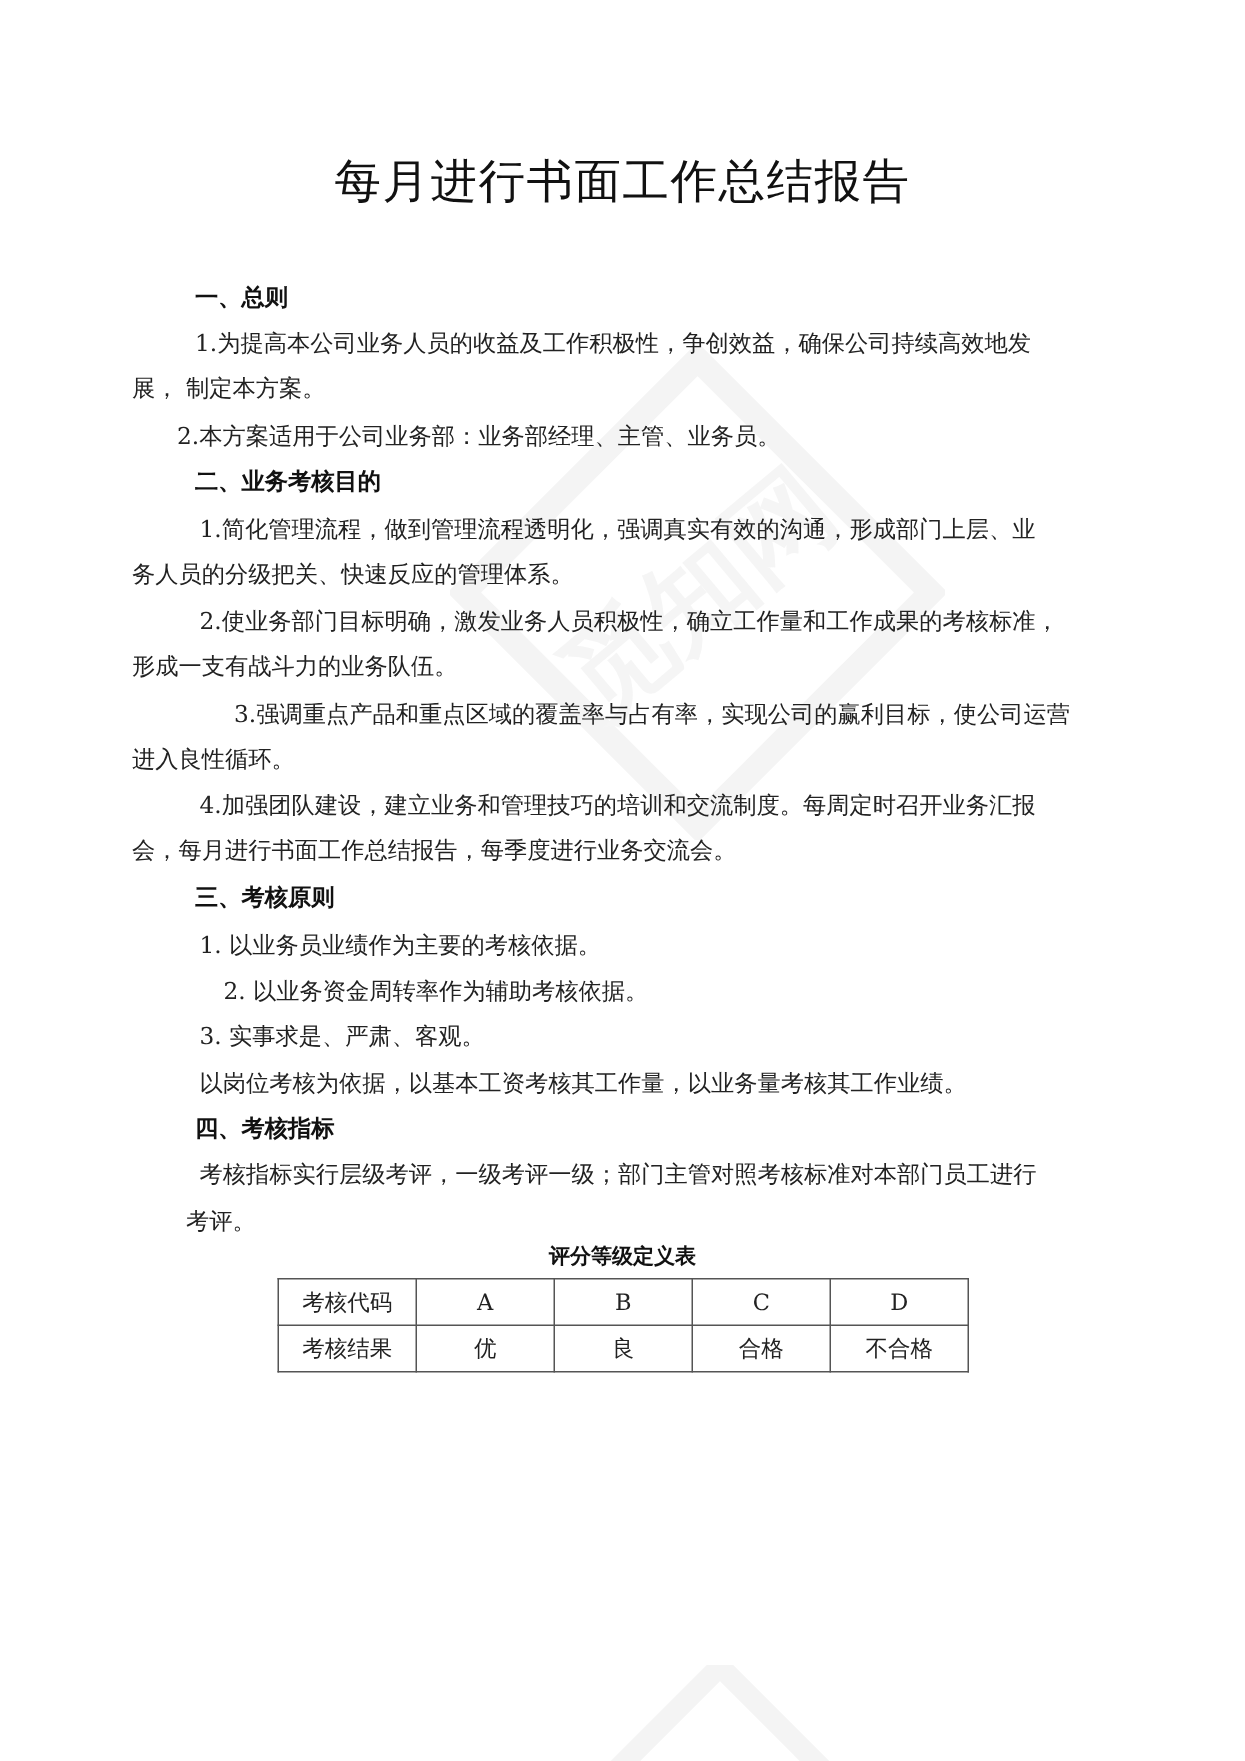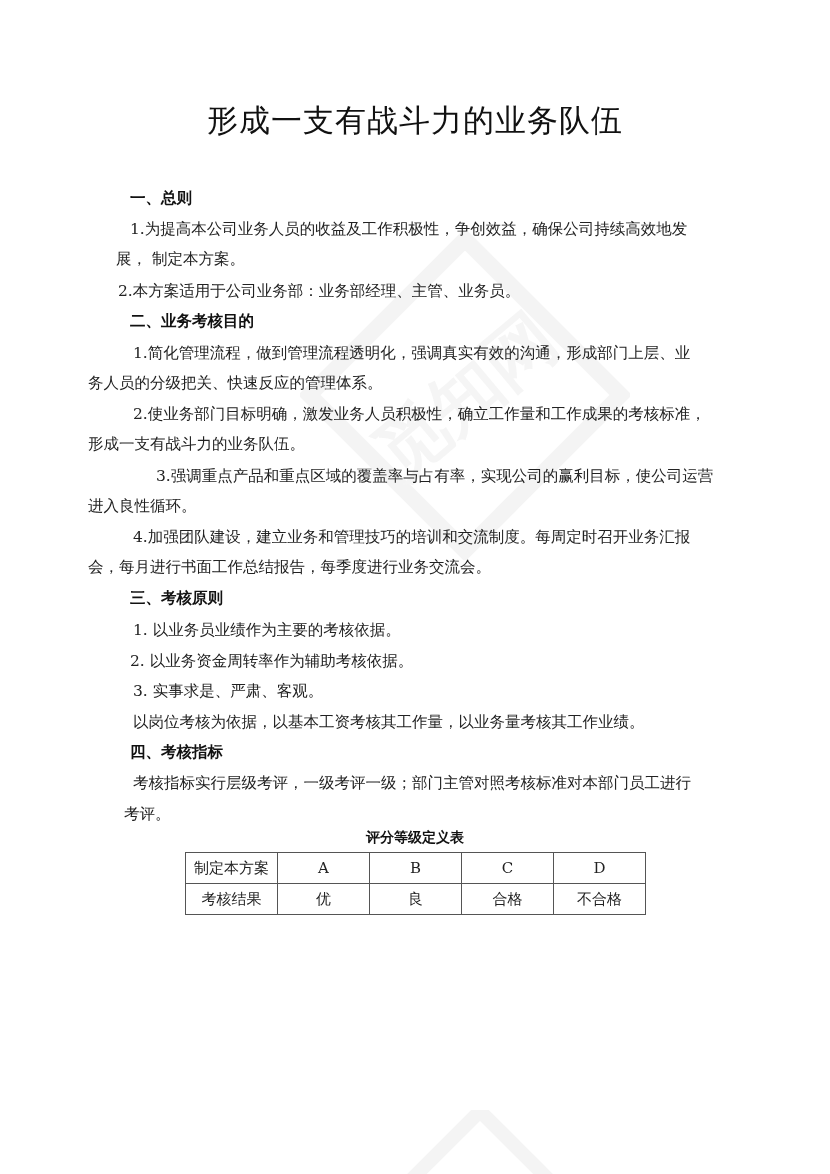--- a/index.html
+++ b/index.html
@@ -48,52 +48,52 @@
   <g fill="#ededed" transform="rotate(-40 165 165)">
     <text x="165" y="190" font-size="70" text-anchor="middle" font-family="DejaVu Sans, sans-serif" font-weight="bold">觅知网</text>
   </g>
 </svg>
 <svg class="watermark2" viewBox="0 0 200 200">
   <g fill="none" stroke="#ececec" stroke-width="14" transform="rotate(45 100 100)">
     <rect x="30" y="30" width="140" height="140"></rect>
   </g>
 </svg>
 
-<div class="title">形成一支有战斗力的业务队伍</div>
+<div class="title">每月进行书面工作总结报告</div>
 
 <div class="line h" style="left:130px; top:188px;">一、总则</div>
 <div class="line" style="left:130px; top:219px;">1.为提高本公司业务人员的收益及工作积极性，争创效益，确保公司持续高效地发</div>
-<div class="line" style="left:88px; top:249px;margin-left:28px;">展，  制定本方案。</div>
+<div class="line" style="left:88px; top:249px;">展，  制定本方案。</div>
 <div class="line" style="left:118px; top:281px;">2.本方案适用于公司业务部：业务部经理、主管、业务员。</div>
 
 <div class="line h" style="left:130px; top:311px;">二、业务考核目的</div>
 <div class="line" style="left:133px; top:343px;">1.简化管理流程，做到管理流程透明化，强调真实有效的沟通，形成部门上层、业</div>
 <div class="line" style="left:88px; top:373px;">务人员的分级把关、快速反应的管理体系。</div>
 <div class="line" style="left:133px; top:404px;">2.使业务部门目标明确，激发业务人员积极性，确立工作量和工作成果的考核标准，</div>
 <div class="line" style="left:88px; top:434px;">形成一支有战斗力的业务队伍。</div>
 <div class="line" style="left:133px; top:466px;margin-left:23px;">3.强调重点产品和重点区域的覆盖率与占有率，实现公司的赢利目标，使公司运营</div>
 <div class="line" style="left:88px; top:496px;">进入良性循环。</div>
 <div class="line" style="left:133px; top:527px;">4.加强团队建设，建立业务和管理技巧的培训和交流制度。每周定时召开业务汇报</div>
 <div class="line" style="left:88px; top:557px;">会，每月进行书面工作总结报告，每季度进行业务交流会。</div>
 
 <div class="line h" style="left:130px; top:588px;">三、考核原则</div>
 <div class="line" style="left:133px; top:620px;">1.  以业务员业绩作为主要的考核依据。</div>
-<div class="line" style="left:130px; top:651px;">2.  以业务资金周转率作为辅助考核依据。</div>
+<div class="line" style="left:149px; top:651px;">2.  以业务资金周转率作为辅助考核依据。</div>
 <div class="line" style="left:133px; top:681px;">3.  实事求是、严肃、客观。</div>
 <div class="line" style="left:133px; top:712px;">以岗位考核为依据，以基本工资考核其工作量，以业务量考核其工作业绩。</div>
 
 <div class="line h" style="left:130px; top:742px;">四、考核指标</div>
 <div class="line" style="left:133px; top:773px;">考核指标实行层级考评，一级考评一级；部门主管对照考核标准对本部门员工进行</div>
 <div class="line" style="left:88px; top:804px;margin-left:36px;">考评。</div>
 
 <div class="caption">评分等级定义表</div>
 <table class="grade">
   <tbody>
   <tr>
-    <td>制定本方案</td>
+    <td>考核代码</td>
     <td>A</td>
     <td>B</td>
     <td>C</td>
     <td>D</td>
   </tr>
   <tr>
     <td>考核结果</td>
     <td>优</td>
     <td>良</td>
     <td>合格</td>

